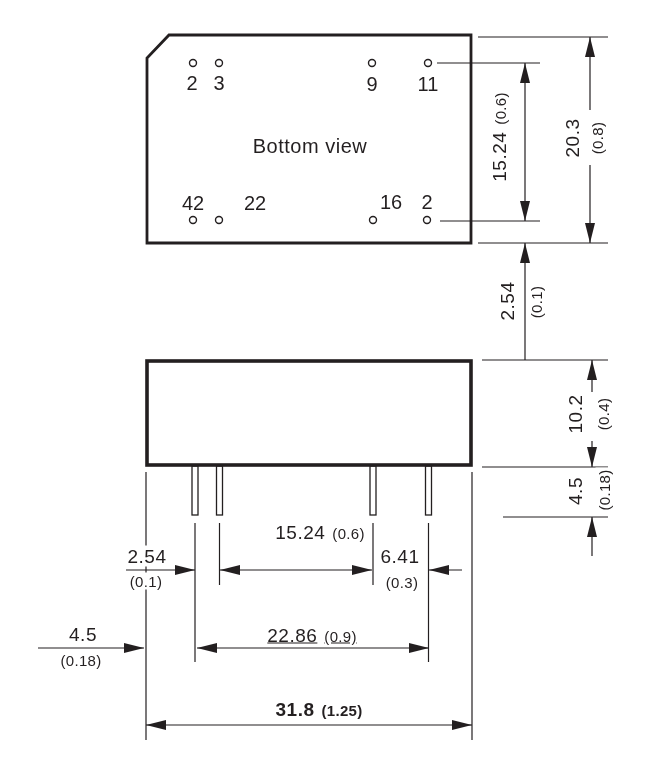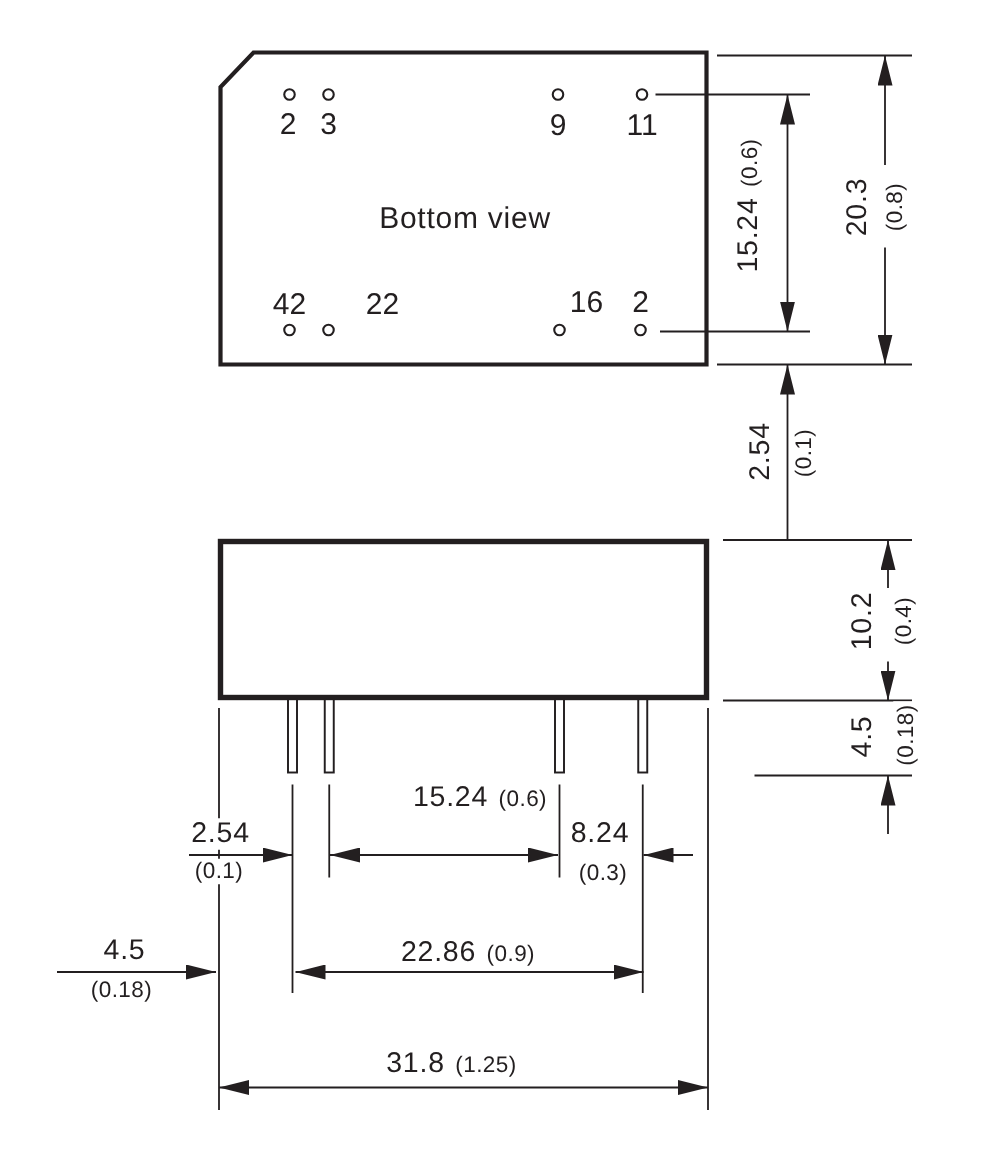--- a/index.html
+++ b/index.html
@@ -117,27 +117,27 @@
   <div class="lbl rot dim" style="left:575px;top:491px;">4.5</div>
   <div class="lbl rot sub" style="left:604px;top:490px;">(0.18)</div>
 
   <div class="lbl dim" style="left:147px;top:556px;">2.54</div>
   <div class="lbl sub" style="left:146px;top:581px;">(0.1)</div>
 
   <div class="lbl dim" style="left:300px;top:532px;margin-left:20px;">
     <span>15.24</span><span class="sub">(0.6)</span>
   </div>
 
-  <div class="lbl dim" style="left:400px;top:556px;">8.24</div>
+  <div class="lbl dim" style="left:400px;top:556px;">6.41</div>
   <div class="lbl sub" style="left:402px;top:582px;">(0.3)</div>
 
   <div class="lbl dim" style="left:83px;top:634px;">4.5</div>
   <div class="lbl sub" style="left:81px;top:660px;">(0.18)</div>
 
-  <div class="lbl dim" style="left:312px;top:635px;">
+  <div class="lbl dim" style="left:312px;top:635px;text-decoration:underline;">
     <span>22.86</span><span class="sub">(0.9)</span>
   </div>
 
-  <div class="lbl dim" style="left:301px;top:709px;">
+  <div class="lbl dim" style="left:319px;top:709px;font-weight:bold;">
     <span>31.8</span><span class="sub">(1.25)</span>
   </div>
 
 </div>
 
 </body></html>

